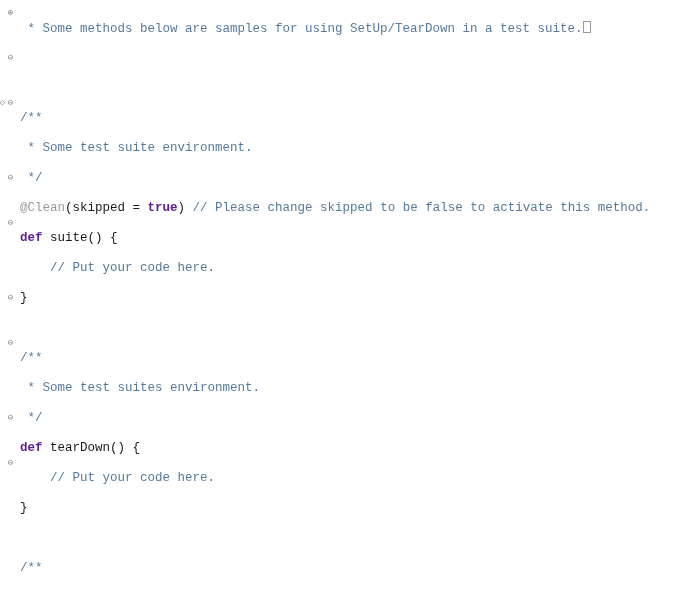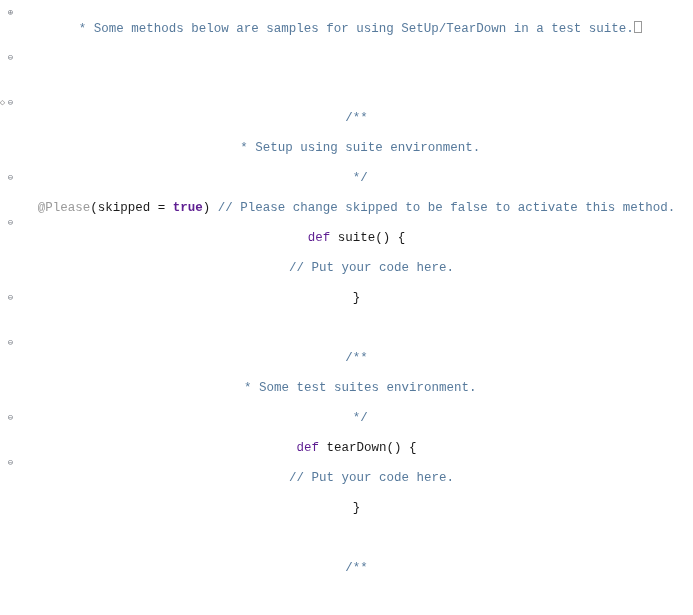--- a/index.html
+++ b/index.html
@@ -23,21 +23,20 @@
     flex-shrink: 0;
     background: #ffffff;
     position: relative;
   }
   .code {
     flex: 1;
     padding-top: 6px;
     padding-bottom: 6px;
     white-space: pre;
     line-height: 15px;
-    text-align: center;
   }
   .line {
     height: 15px;
     line-height: 15px;
   }
   .fold-icon {
     position: absolute;
     left: 6px;
     width: 9px;
     height: 9px;
@@ -46,21 +45,21 @@
     color: #7a7f87;
     text-align: center;
     cursor: pointer;
     user-select: none;
   }
   .fold-icon.minus::before { content: "⊖"; }
   .fold-icon.plus::before  { content: "⊕"; }
   .fold-icon.diamond::before { content: "◇"; color:#999; }
   .c-comment   { color: #577a9c; }
   .c-annot     { color: #9a9a9a; }
-  .c-def       { color: #5e1e92; font-weight: normal; }
+  .c-def       { color: #5e1e92; font-weight: bold; }
   .c-ident     { color: #1a1a1a; }
   .c-punct     { color: #1a1a1a; }
   .c-bool      { color: #5e1e92; font-weight: bold; }
   .caret-box {
     display:inline-block;
     width:6px; height:10px;
     border:1px solid #999;
     vertical-align: -1px;
   }
 </style>
@@ -79,23 +78,23 @@
     <span class="fold-icon minus" style="top:339px"></span>
     <span class="fold-icon minus" style="top:414px"></span>
     <span class="fold-icon minus" style="top:459px"></span>
   </div>
 
   <div class="code">
 <div class="line"><span class="c-comment"> * Some methods below are samples for using SetUp/TearDown in a test suite.</span><span class="caret-box"></span></div>
 <div class="line"></div>
 <div class="line"></div>
 <div class="line"><span class="c-comment">/**</span></div>
-<div class="line"><span class="c-comment"> * Setup using suite environment.</span></div>
+<div class="line"><span class="c-comment"> * Some test suite environment.</span></div>
 <div class="line"><span class="c-comment"> */</span></div>
-<div class="line"><span class="c-annot">@Please</span><span class="c-punct">(</span><span class="c-ident">skipped</span><span class="c-punct"> = </span><span class="c-bool">true</span><span class="c-punct">)</span><span class="c-comment"> // Please change skipped to be false to activate this method.</span></div>
+<div class="line"><span class="c-annot">@Clean</span><span class="c-punct">(</span><span class="c-ident">skipped</span><span class="c-punct"> = </span><span class="c-bool">true</span><span class="c-punct">)</span><span class="c-comment"> // Please change skipped to be false to activate this method.</span></div>
 <div class="line"><span class="c-def">def</span><span class="c-ident"> suite() {</span></div>
 <div class="line"><span class="c-comment">    // Put your code here.</span></div>
 <div class="line"><span class="c-punct">}</span></div>
 <div class="line"></div>
 <div class="line"><span class="c-comment">/**</span></div>
 <div class="line"><span class="c-comment"> * Some test suites environment.</span></div>
 <div class="line"><span class="c-comment"> */</span></div>
 <div class="line"><span class="c-def">def</span><span class="c-ident"> tearDown() {</span></div>
 <div class="line"><span class="c-comment">    // Put your code here.</span></div>
 <div class="line"><span class="c-punct">}</span></div>

